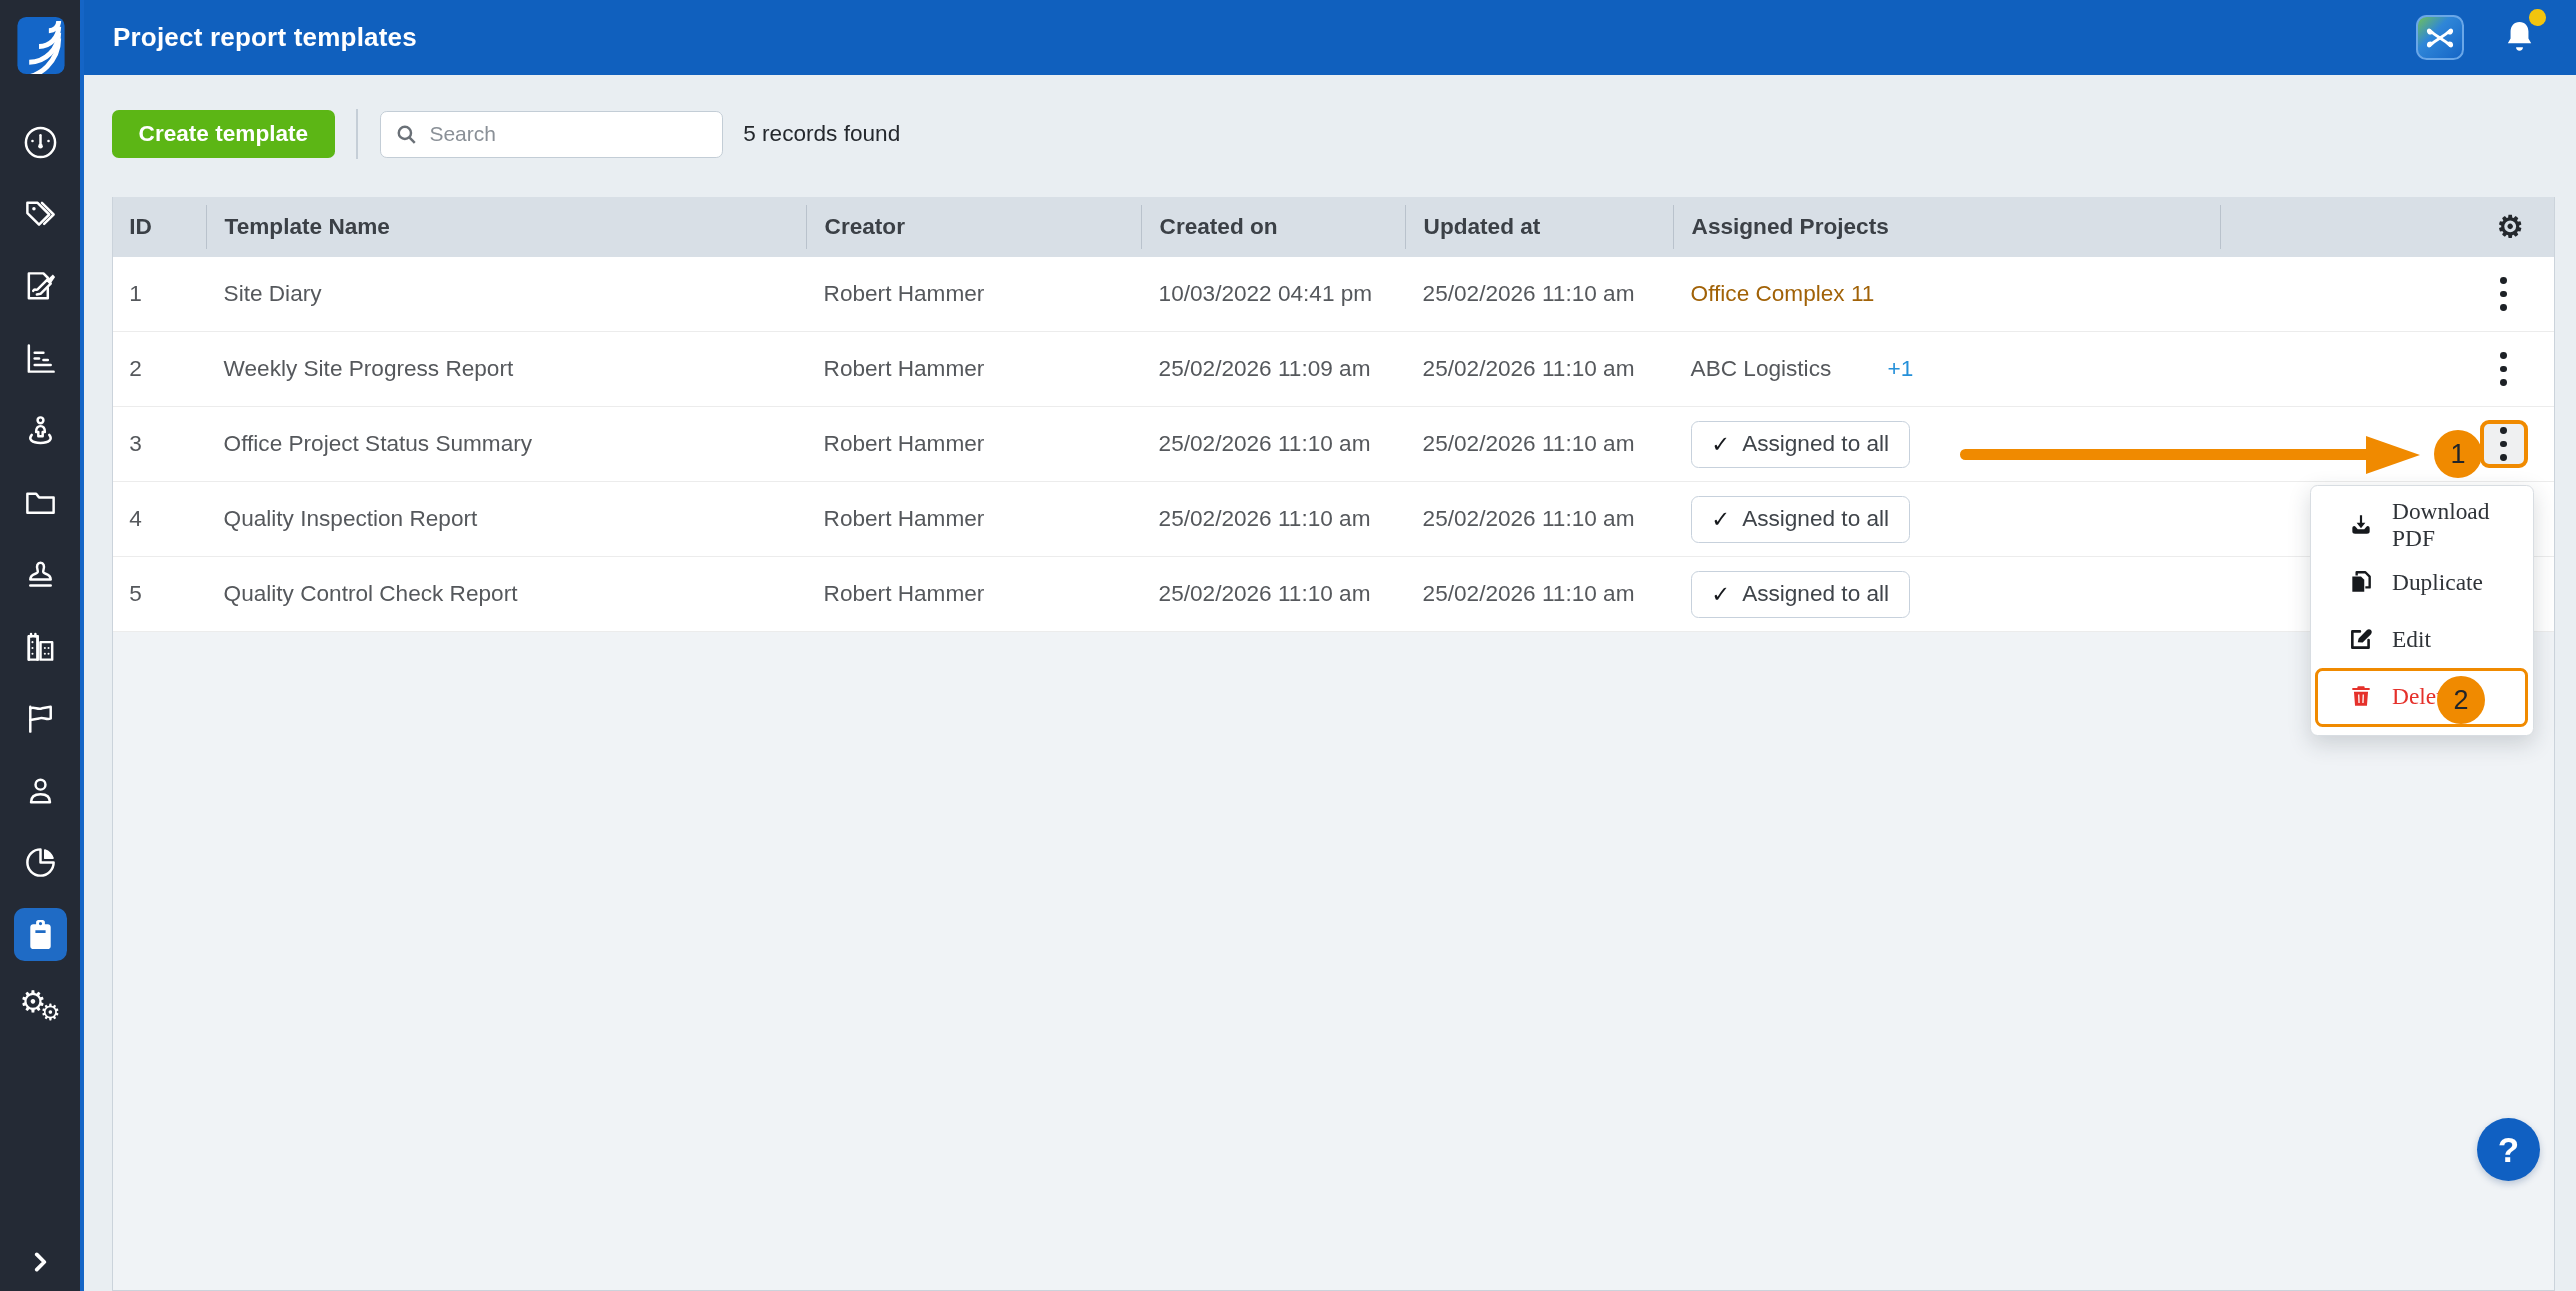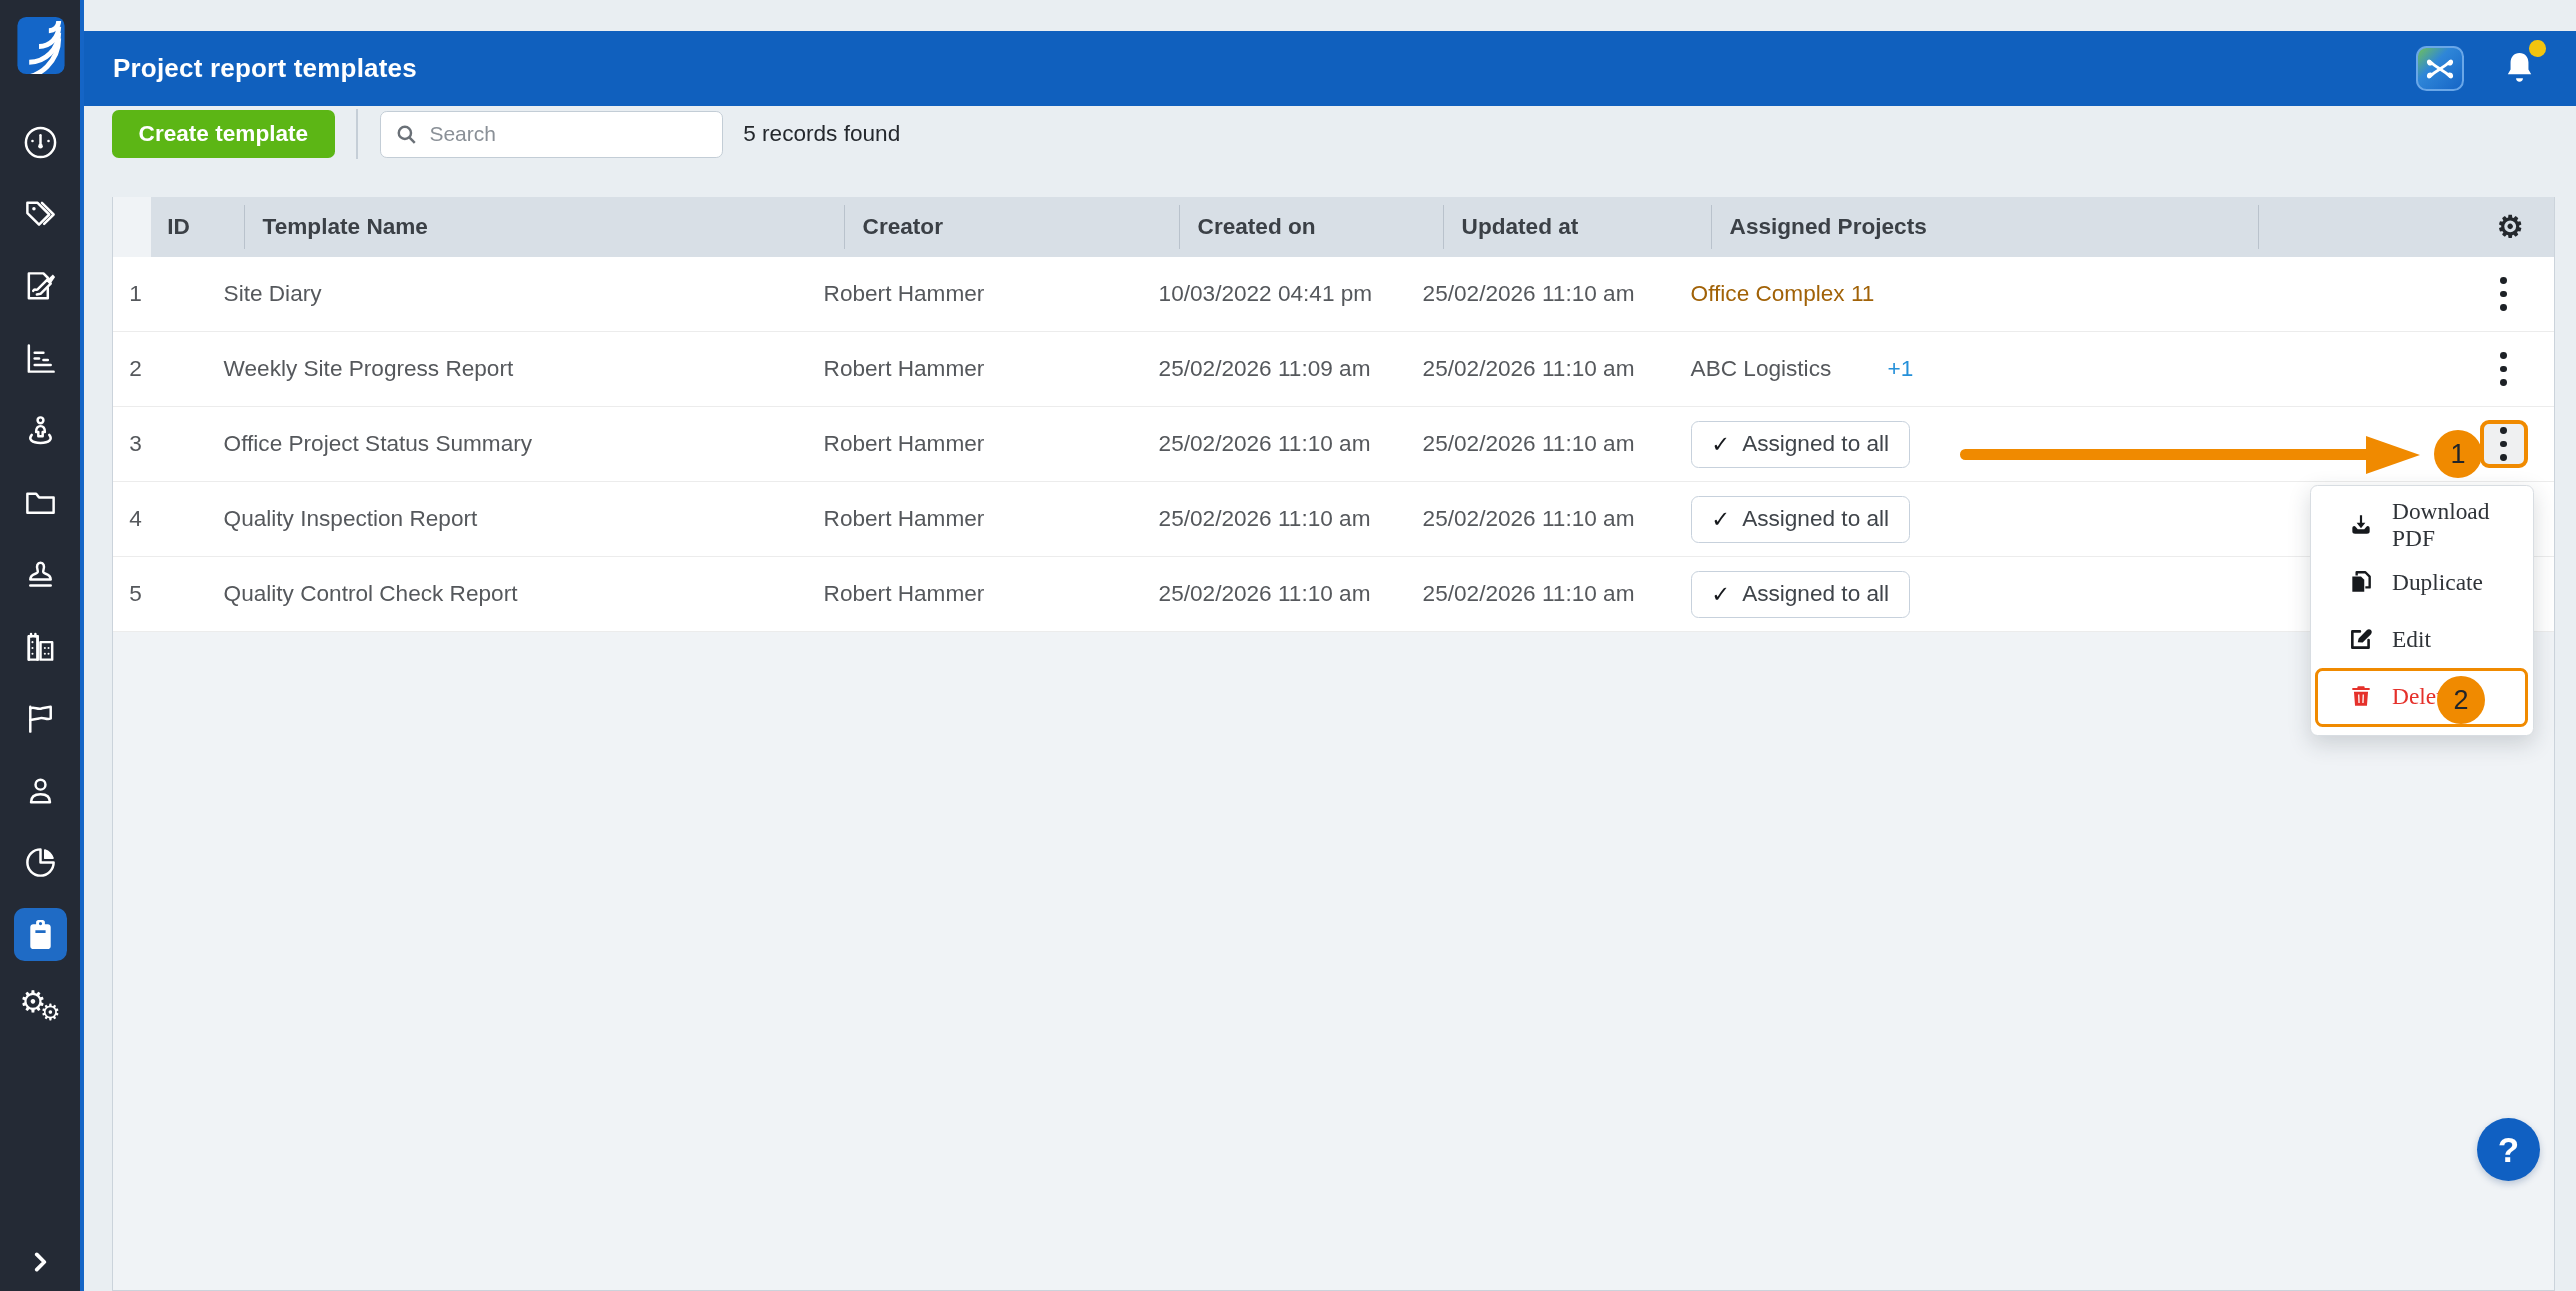--- a/index.html
+++ b/index.html
@@ -16,21 +16,21 @@
   .nav-item svg { width:35px; height:35px; stroke:#fff; fill:none; stroke-width:1.7; stroke-linecap:round; stroke-linejoin:round; }
   .nav-item.active .pill { width:53px; height:53px; background:#1f6bc5; border-radius:10.6px;
     display:flex; align-items:center; justify-content:center; }
   .gear-glyph { color:#fff; font-size:30px; line-height:1; }
   .gear-glyph .g2 { font-size:22.6px; margin-left:-6px; vertical-align:-7.5px; display:inline-block; }
   .sidebar-expand { position:absolute; bottom:16.6px; left:0; width:80px; display:flex; justify-content:center; cursor:pointer; }
   .sidebar-expand svg { width:26px; height:26px; stroke:#fff; stroke-width:3.4; fill:none; stroke-linecap:round; stroke-linejoin:round; }
 
   
   .topbar { position:absolute; left:84px; top:0; width:2492px; height:75px; background:#1060be; z-index:20;
-    display:flex; align-items:center;margin-top:31px; }
+    display:flex; align-items:center; }
   .page-title { color:#fff; font-size:26px; font-weight:700; margin-left:29px; letter-spacing:0.2px; }
   .topbar-right { position:absolute; right:38px; top:0; height:75px; display:flex; align-items:center; gap:39px; }
   .app-switcher { width:48px; height:45px; border-radius:10.6px; border:2.3px solid #6aa7e8;
     background:linear-gradient(135deg,#6ec05c 0%, #2f86d8 38%, #1565c6 100%);
     display:flex; align-items:center; justify-content:center; cursor:pointer; }
   .app-switcher svg { width:30px; height:26px; stroke:#fff; stroke-width:4.4; fill:none; stroke-linecap:round; }
   .bell-wrap { position:relative; width:35px; height:39px; cursor:pointer; }
   .bell-wrap svg { width:33px; height:38px; fill:#fff; }
   .bell-dot { position:absolute; right:-7.5px; top:-9px; width:16.6px; height:16.6px; border-radius:50%; background:#f2c40f; }
 
@@ -46,21 +46,21 @@
   .search-box svg { width:22.6px; height:22.6px; stroke:#6a7077; stroke-width:2.6; fill:none; flex:0 0 auto; }
   .search-box input { border:none; outline:none; font-size:21px; color:#3a3f45; margin-left:12px; width:100%;
     font-family:inherit; background:transparent; }
   .search-box input::placeholder { color:#8a9097; }
   .records-found { font-size:22.6px; color:#24282d; margin-left:20px; }
 
   
   .card { position:absolute; left:22.6px; top:122px; width:2443px; height:1094px;
     background:#f0f3f6; border:0.8px solid #cbd3db; border-top:none; }
   .thead { display:grid; grid-template-columns:93px 600px 335px 264px 268px 547px 1fr;
-    height:60px; background:#d8dfe6; align-items:center; position:relative;margin-left:38px; }
+    height:60px; background:#d8dfe6; align-items:center; position:relative; }
   .th { font-size:22.6px; font-weight:700; color:#3b4046; padding-left:18px; height:44px; line-height:44px;
     border-left:0.8px solid #b9c2cc; white-space:nowrap; overflow:hidden; }
   .th:first-child { border-left:none; padding-left:16.6px; }
   .th-actions { display:flex; justify-content:flex-end; align-items:center; padding-right:30px; }
   .gear-icon { font-size:30px; color:#24282d; cursor:pointer; line-height:1; }
 
   .trow { display:grid; grid-template-columns:93px 600px 335px 264px 268px 547px 1fr;
     height:75px; background:#fff; border-bottom:1.5px solid #ececec; align-items:center; position:relative; }
   .td { font-size:22.6px; color:#55585c; padding-left:18px; white-space:nowrap; overflow:visible; }
   .td:first-child { padding-left:16.6px; }

